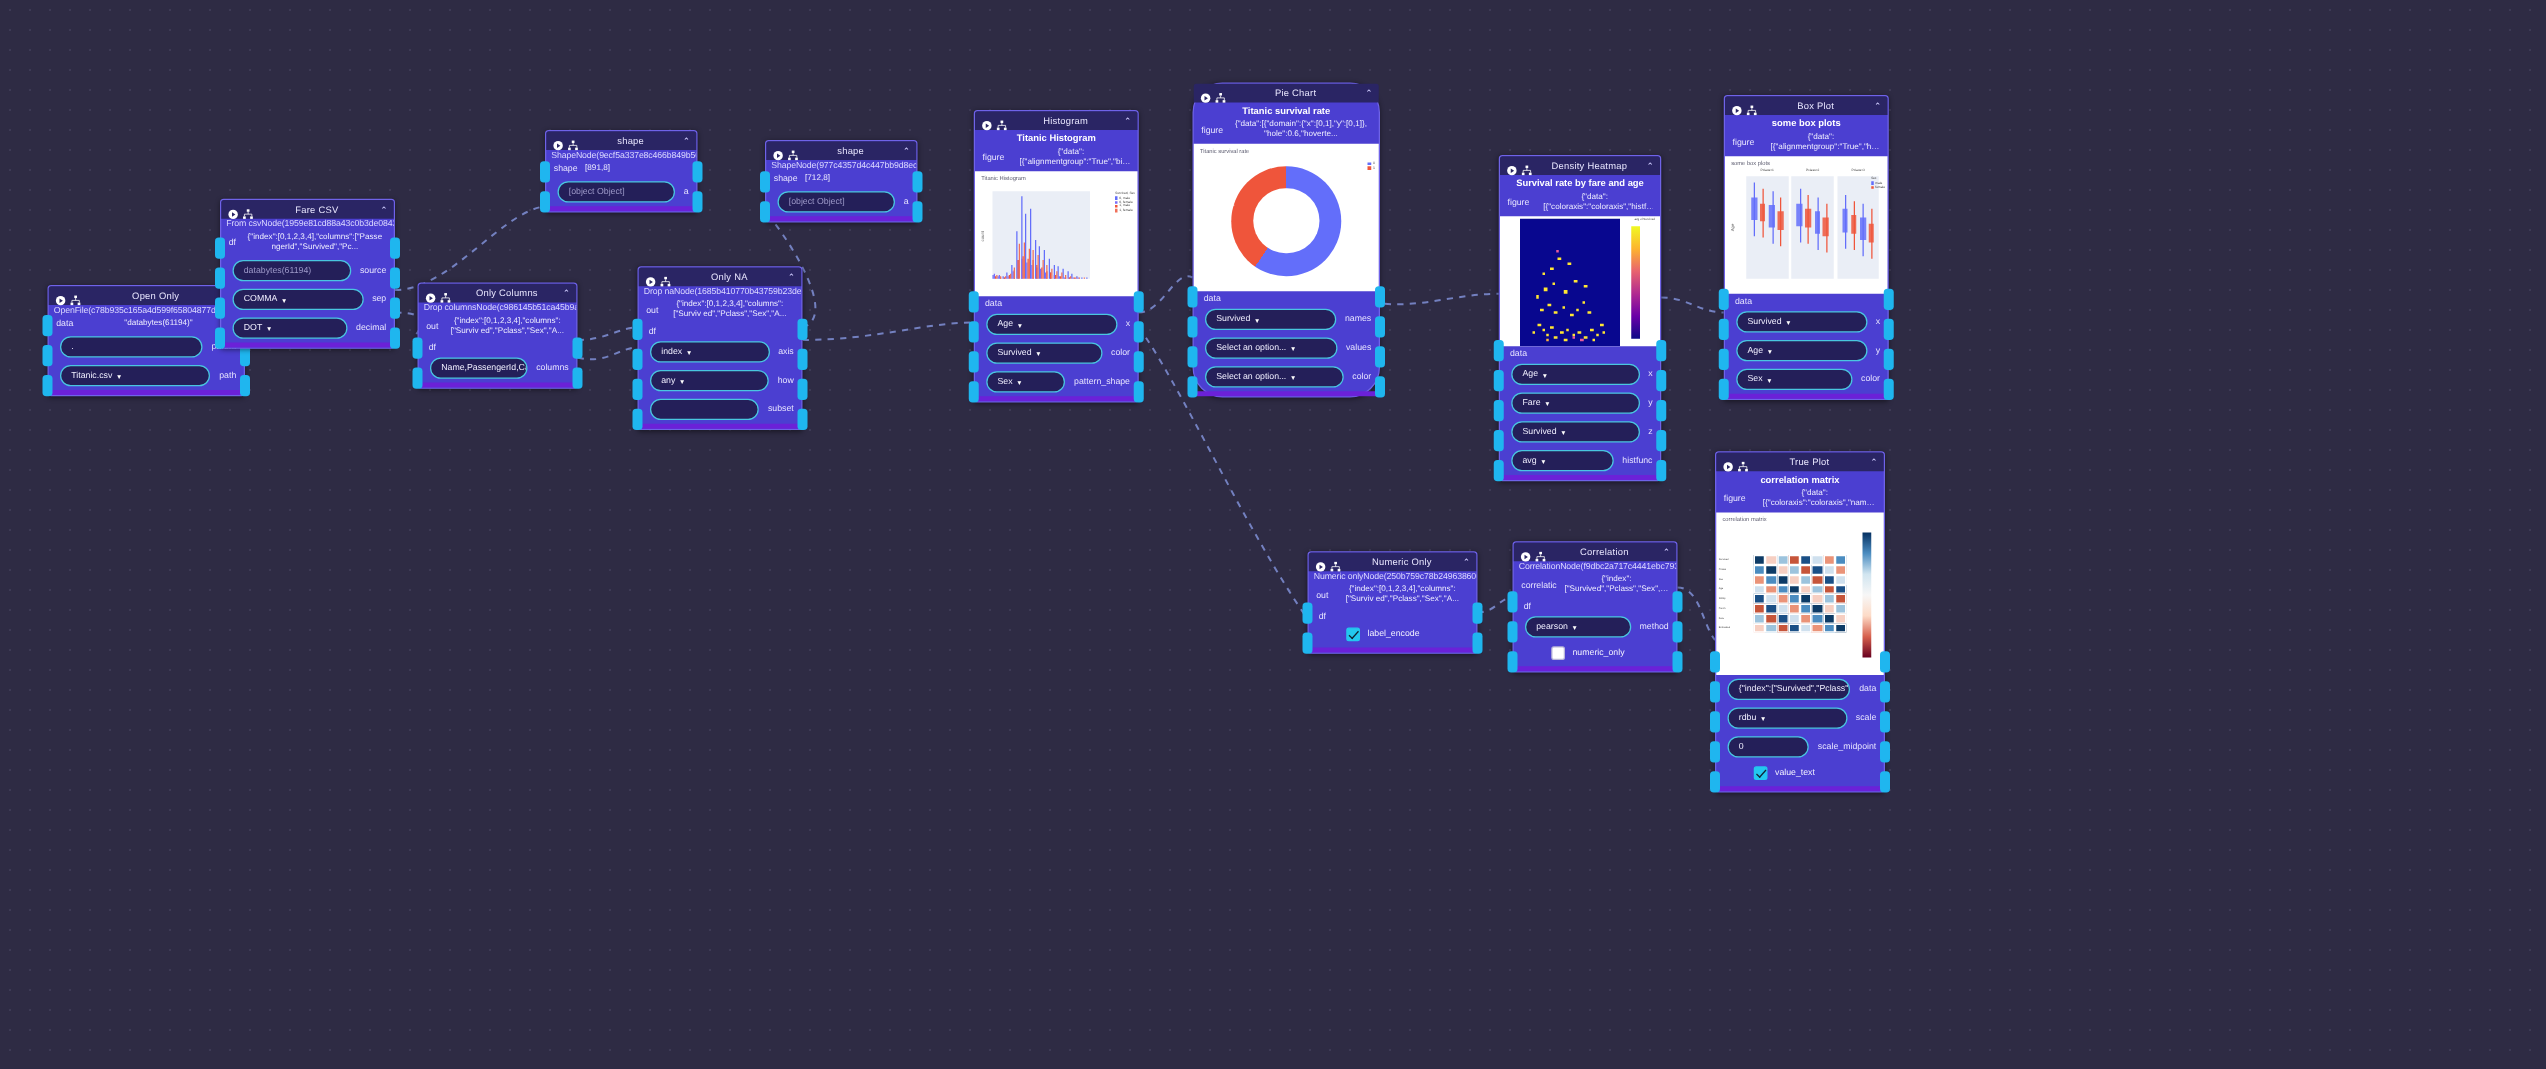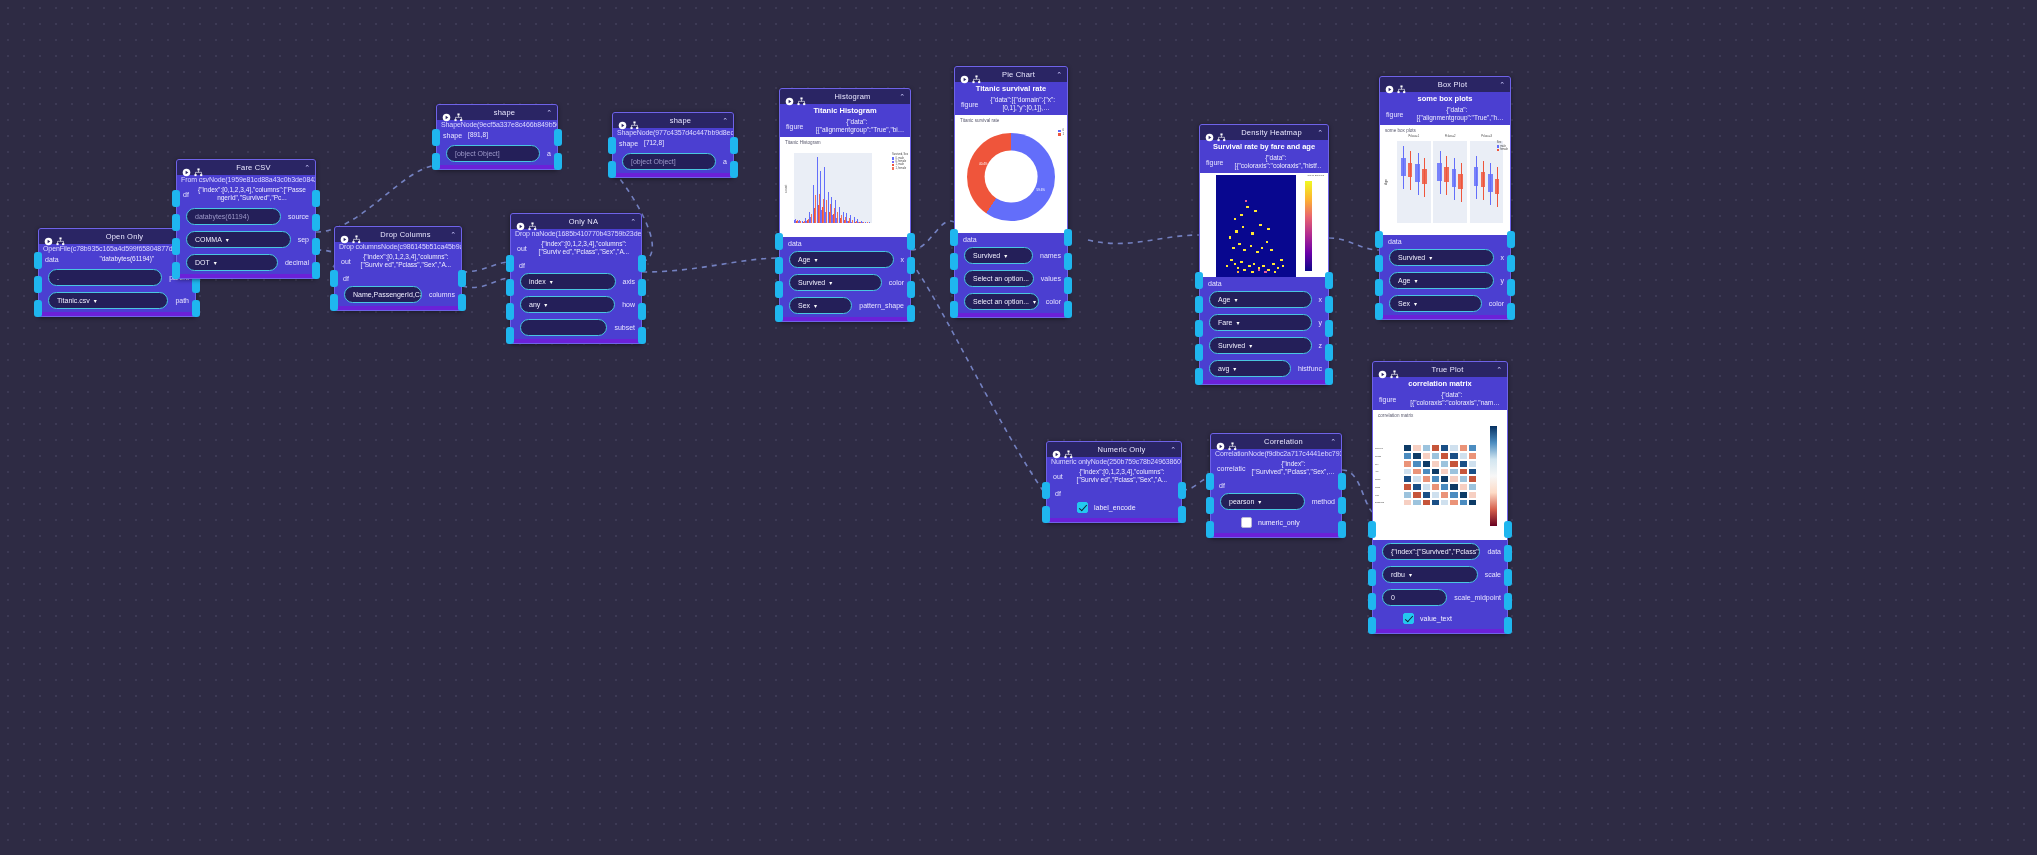--- a/index.html
+++ b/index.html
@@ -275,21 +275,21 @@
         <span class="ic"><svg viewBox="0 0 10 10">
             <circle cx="5" cy="5" r="4.2" fill="#fff"></circle>
             <path d="M4 3l3 2-3 2z" fill="#2a2564"></path>
           </svg></span>
         <span class="ic"><svg viewBox="0 0 10 10">
             <rect x="3.8" y="0.5" width="2.4" height="2.2" fill="#fff"></rect>
             <rect x="0.5" y="6.8" width="2.4" height="2.2" fill="#fff"></rect>
             <rect x="6.8" y="6.8" width="2.4" height="2.2" fill="#fff"></rect>
             <path d="M5 2.7v2.1M1.7 6.8V4.8h6.6v2" stroke="#fff" stroke-width=".7" fill="none"></path>
           </svg></span>
-        <span class="ttl">Drop Columns</span>
+        <span class="ttl">Only Columns</span>
         <span class="chev">⌃</span>
       </div>
       <div class="subid">Drop columnsNode(c986145b51ca45b9afab3f56</div>
       <div class="outrow">
         <span class="lbl">out</span>
         <span class="val">{"index":[0,1,2,3,4],"columns":["Surviv ed","Pclass","Sex","A...</span>
       </div>
       <div class="plainrow">df</div>
       <div class="field">
         <div class="pill" style="flex: 1 1 0%;">
@@ -502,21 +502,21 @@
       <div class="footer"></div>
       <div class="port l" style="top: 216px;"></div>
       <div class="port r" style="top: 216px;"></div>
       <div class="port l" style="top: 192px;"></div>
       <div class="port r" style="top: 192px;"></div>
       <div class="port l" style="top: 168px;"></div>
       <div class="port r" style="top: 168px;"></div>
       <div class="port l" style="top: 144px;"></div>
       <div class="port r" style="top: 144px;"></div>
     </div>
-    <div class="node" style="left: 954px; top: 66px; width: 114px;">
+    <div class="node" style="left: 954px; top: 66px; width: 150px; border-radius: 24px;">
       <div class="titlebar">
         <span class="ic"><svg viewBox="0 0 10 10">
             <circle cx="5" cy="5" r="4.2" fill="#fff"></circle>
             <path d="M4 3l3 2-3 2z" fill="#2a2564"></path>
           </svg></span>
         <span class="ic"><svg viewBox="0 0 10 10">
             <rect x="3.8" y="0.5" width="2.4" height="2.2" fill="#fff"></rect>
             <rect x="0.5" y="6.8" width="2.4" height="2.2" fill="#fff"></rect>
             <rect x="6.8" y="6.8" width="2.4" height="2.2" fill="#fff"></rect>
             <path d="M5 2.7v2.1M1.7 6.8V4.8h6.6v2" stroke="#fff" stroke-width=".7" fill="none"></path>

